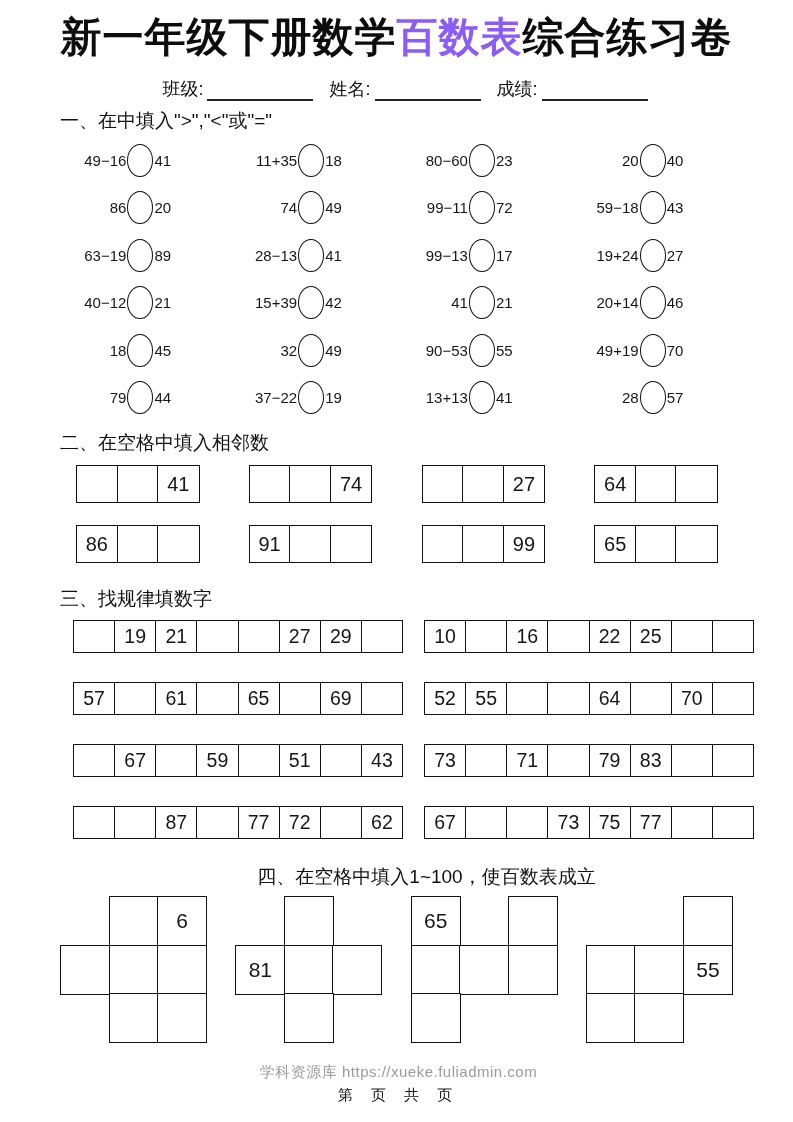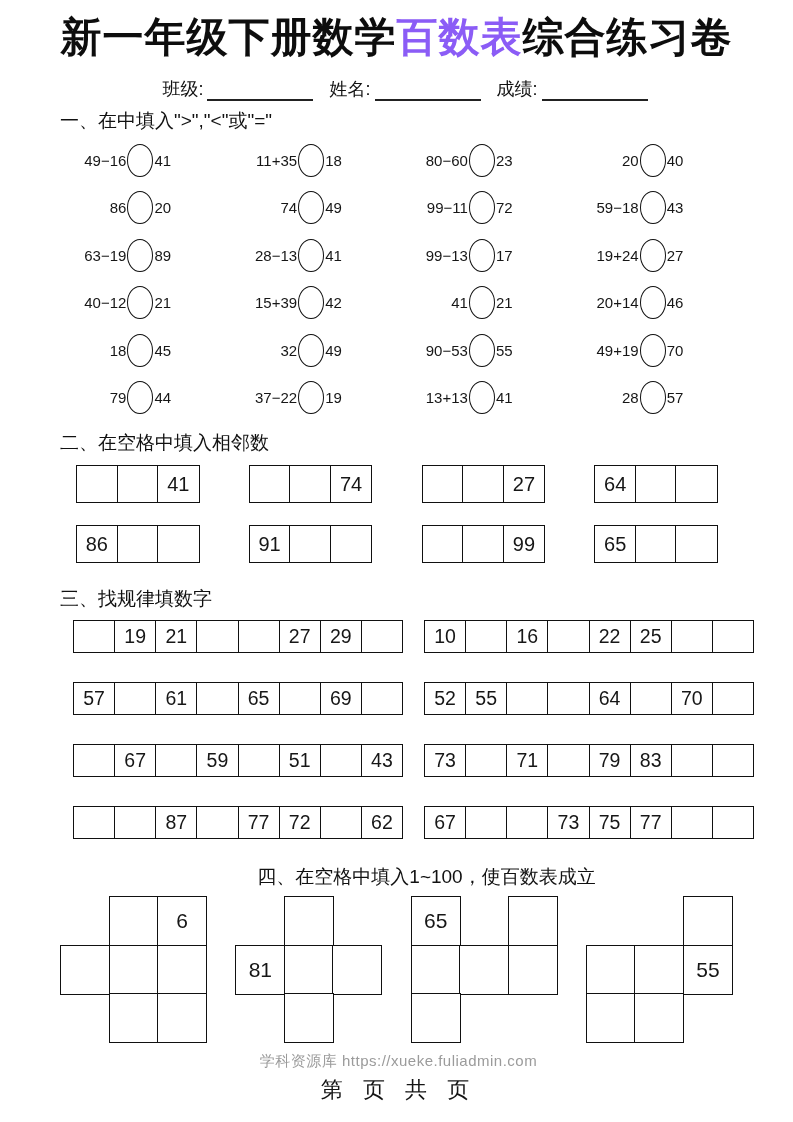--- a/index.html
+++ b/index.html
@@ -50,21 +50,21 @@
 
   
   .shapes{display:flex;justify-content:space-between;margin:6px 60px 0 60px;height:150px;}
   .shape{position:relative;width:147px;height:147px;}
   .shape-cell{position:absolute;width:50px;height:50px;box-sizing:border-box;
     border:1.6px solid #111;display:flex;align-items:center;justify-content:center;
     font-size:21px;background:#fff;}
 
   .footer{position:absolute;left:4px;right:0;bottom:17px;text-align:center;}
   .src{font-size:15px;color:#9b9b9b;letter-spacing:0.5px;}
-  .pgl{margin-top:4px;font-size:22px;color:#141414;letter-spacing:7px;}
+  .pgl{margin-top:4px;font-size:15px;color:#141414;letter-spacing:7px;}
 </style>
 </head>
 <body>
 
 <div class="page">
 
   <h1 class="title"><span>新一年级下册数学</span><span class="hl" style="color: #8b5cf6;">百数表</span><span>综合练习卷</span></h1>
 
   <div class="info">
     <span class="ilabel">班级:</span>

